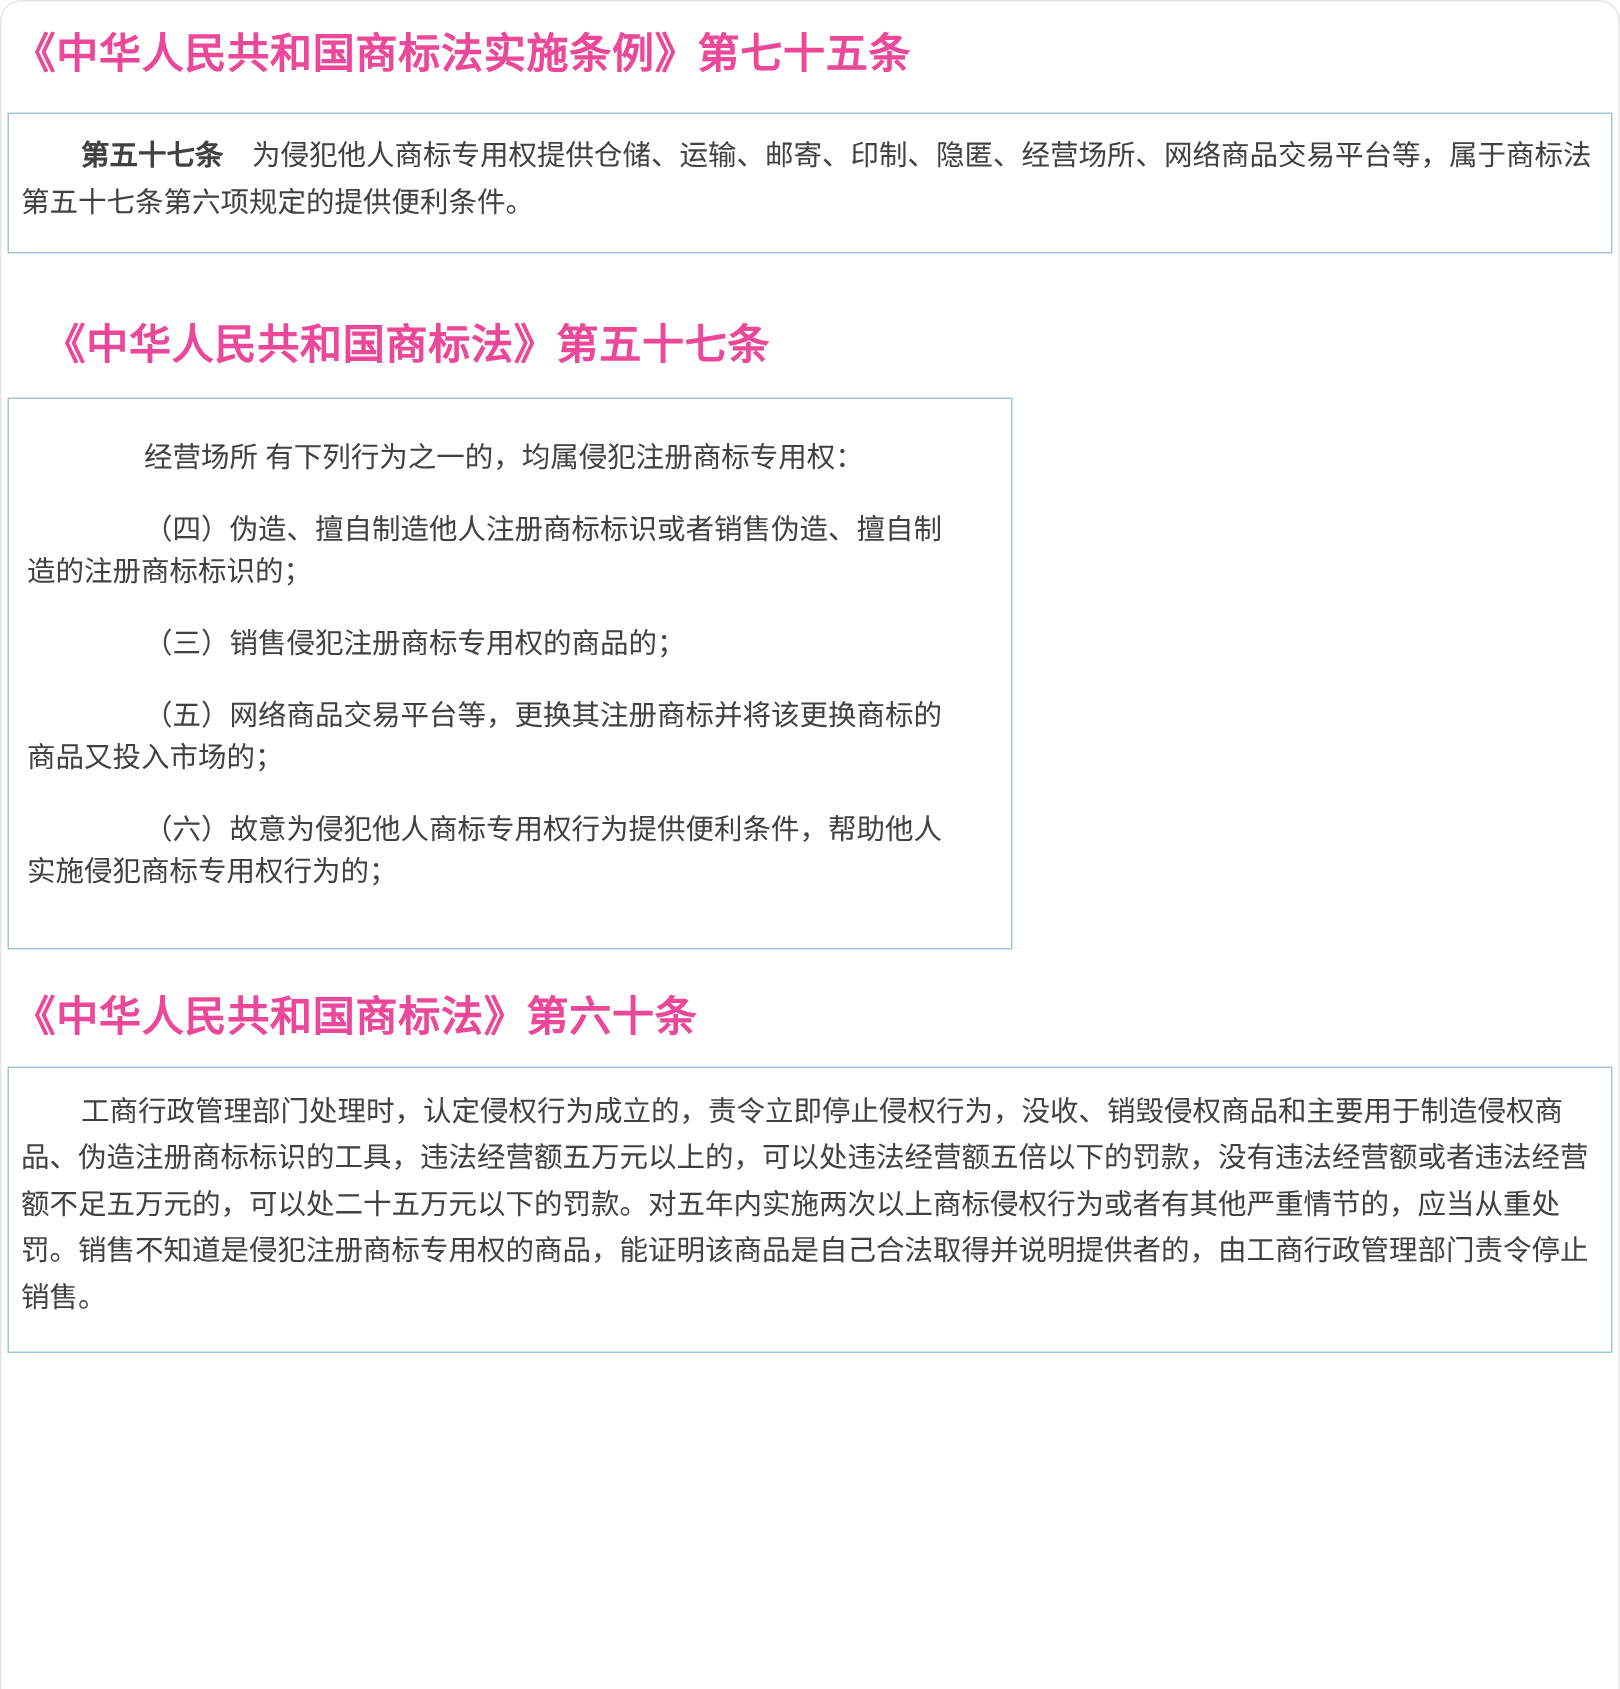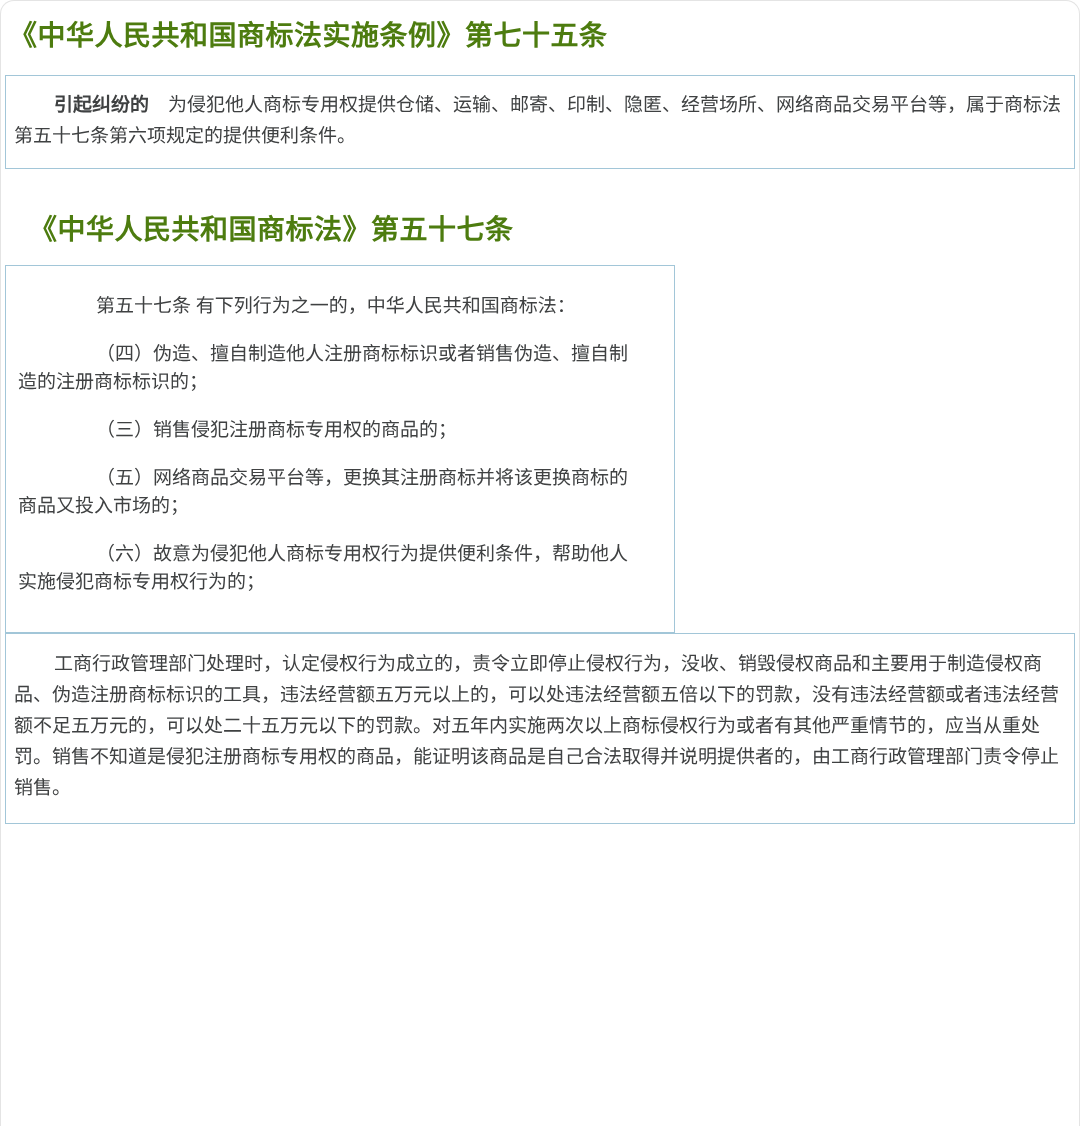--- a/index.html
+++ b/index.html
@@ -20,21 +20,21 @@
     border-bottom: none;
     border-radius: 14px 14px 0 0;
     padding-top: 8px;
     overflow: hidden;
   }
   .heading {
     font-family: "Liberation Sans", "DejaVu Sans", sans-serif;
     font-weight: 700;
     font-size: 28px;
     letter-spacing: 0.5px;
-    color: #4d7c0f;
+    color: #ec4899;
     margin: 0;
     padding-left: 8px;
   }
   .heading-75 { margin: 4px 0 22px 0; }
   .heading-57 { margin: 38px 0 18px 0; padding-left: 28px; }
   .heading-60 { margin: 22px 0 16px 0; }
 
   .law-box {
     border: 1px solid #a2c6d8;
     margin: 0 4px;
@@ -69,32 +69,33 @@
   .box-60 p:last-child { margin-bottom: 0; }
 </style>
 </head>
 <body>
 
 <div class="page">
 
   <h1 class="heading heading-75">《中华人民共和国商标法实施条例》第七十五条</h1>
 
   <div class="law-box box-75">
-    <p><b class="lead">引起纠纷的　</b><span>为侵犯他人商标专用权提供仓储、运输、邮寄、印制、隐匿、经营场所、网络商品交易平台等，属于商标法第五十七条第六项规定的提供便利条件。</span></p>
+    <p><b class="lead">第五十七条　</b><span>为侵犯他人商标专用权提供仓储、运输、邮寄、印制、隐匿、经营场所、网络商品交易平台等，属于商标法第五十七条第六项规定的提供便利条件。</span></p>
   </div>
 
   <h1 class="heading heading-57">《中华人民共和国商标法》第五十七条</h1>
 
   <div class="law-box box-57">
-    <p><span>第五十七条 有下列行为之一的，中华人民共和国商标法：</span></p>
+    <p><span>经营场所 有下列行为之一的，均属侵犯注册商标专用权：</span></p>
     <p><span>（四）伪造、擅自制造他人注册商标标识或者销售伪造、擅自制造的注册商标标识的；</span></p>
     <p><span>（三）销售侵犯注册商标专用权的商品的；</span></p>
     <p><span>（五）网络商品交易平台等，更换其注册商标并将该更换商标的商品又投入市场的；</span></p>
     <p><span>（六）故意为侵犯他人商标专用权行为提供便利条件，帮助他人实施侵犯商标专用权行为的；</span></p>
   </div>
 
+  <h1 class="heading heading-60">《中华人民共和国商标法》第六十条</h1>
 
   <div class="law-box box-60">
     <p><span>工商行政管理部门处理时，认定侵权行为成立的，责令立即停止侵权行为，没收、销毁侵权商品和主要用于制造侵权商品、伪造注册商标标识的工具，违法经营额五万元以上的，可以处违法经营额五倍以下的罚款，没有违法经营额或者违法经营额不足五万元的，可以处二十五万元以下的罚款。对五年内实施两次以上商标侵权行为或者有其他严重情节的，应当从重处罚。销售不知道是侵犯注册商标专用权的商品，能证明该商品是自己合法取得并说明提供者的，由工商行政管理部门责令停止销售。</span></p>
 
   </div>
 
 </div>
 
 </body></html>

